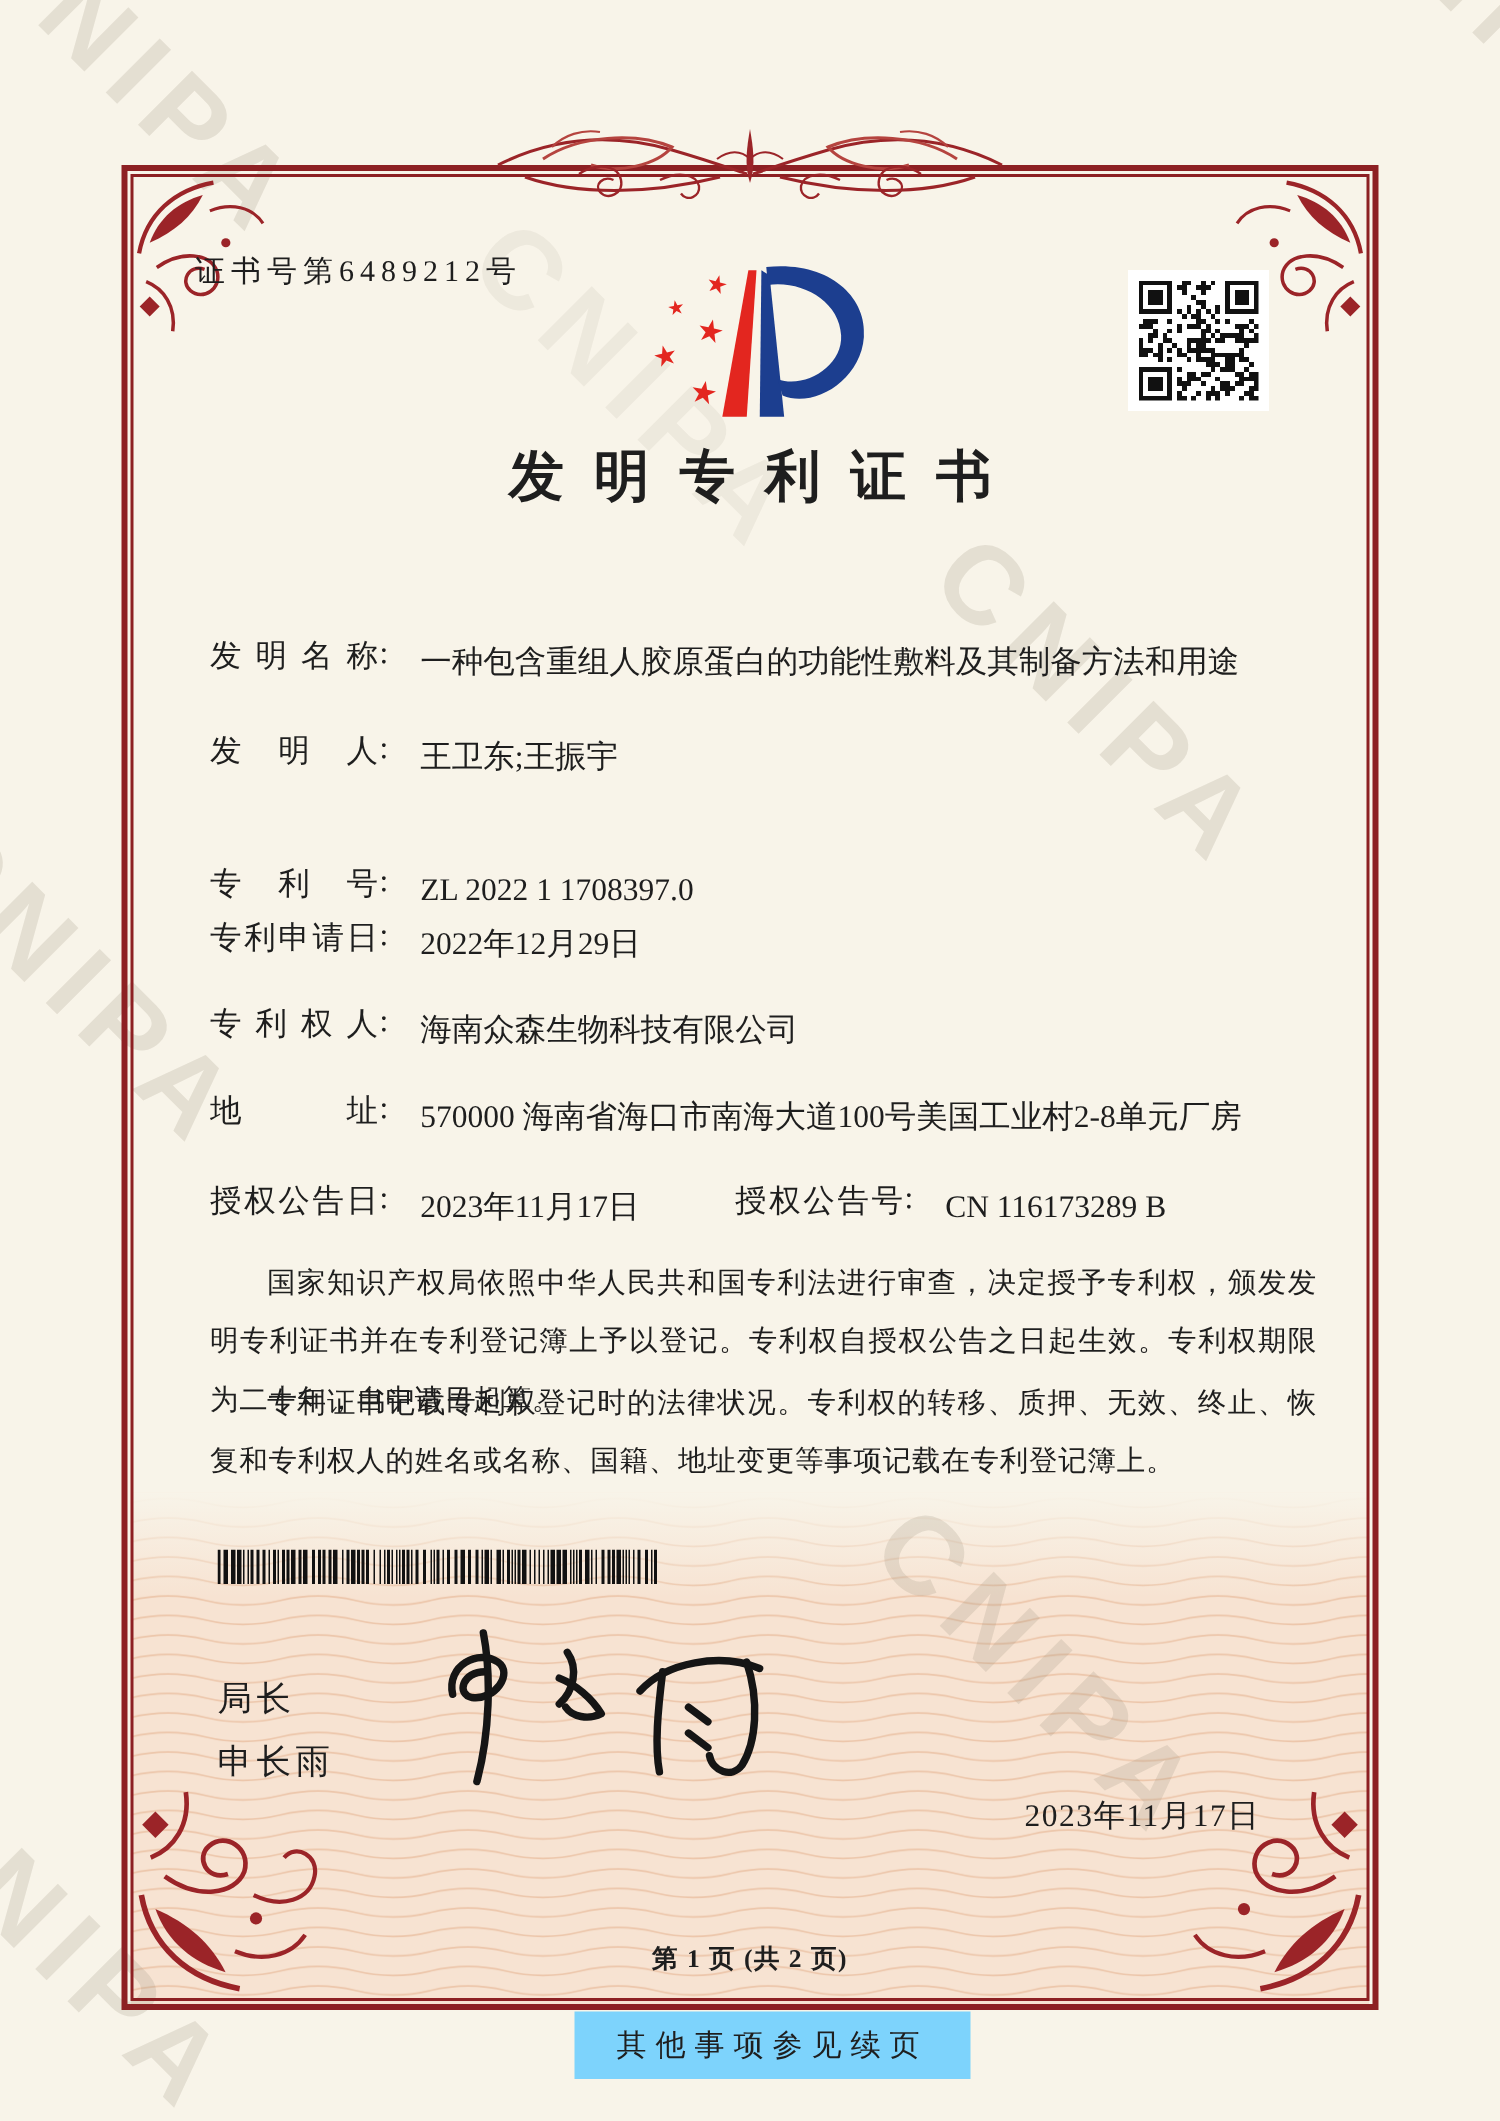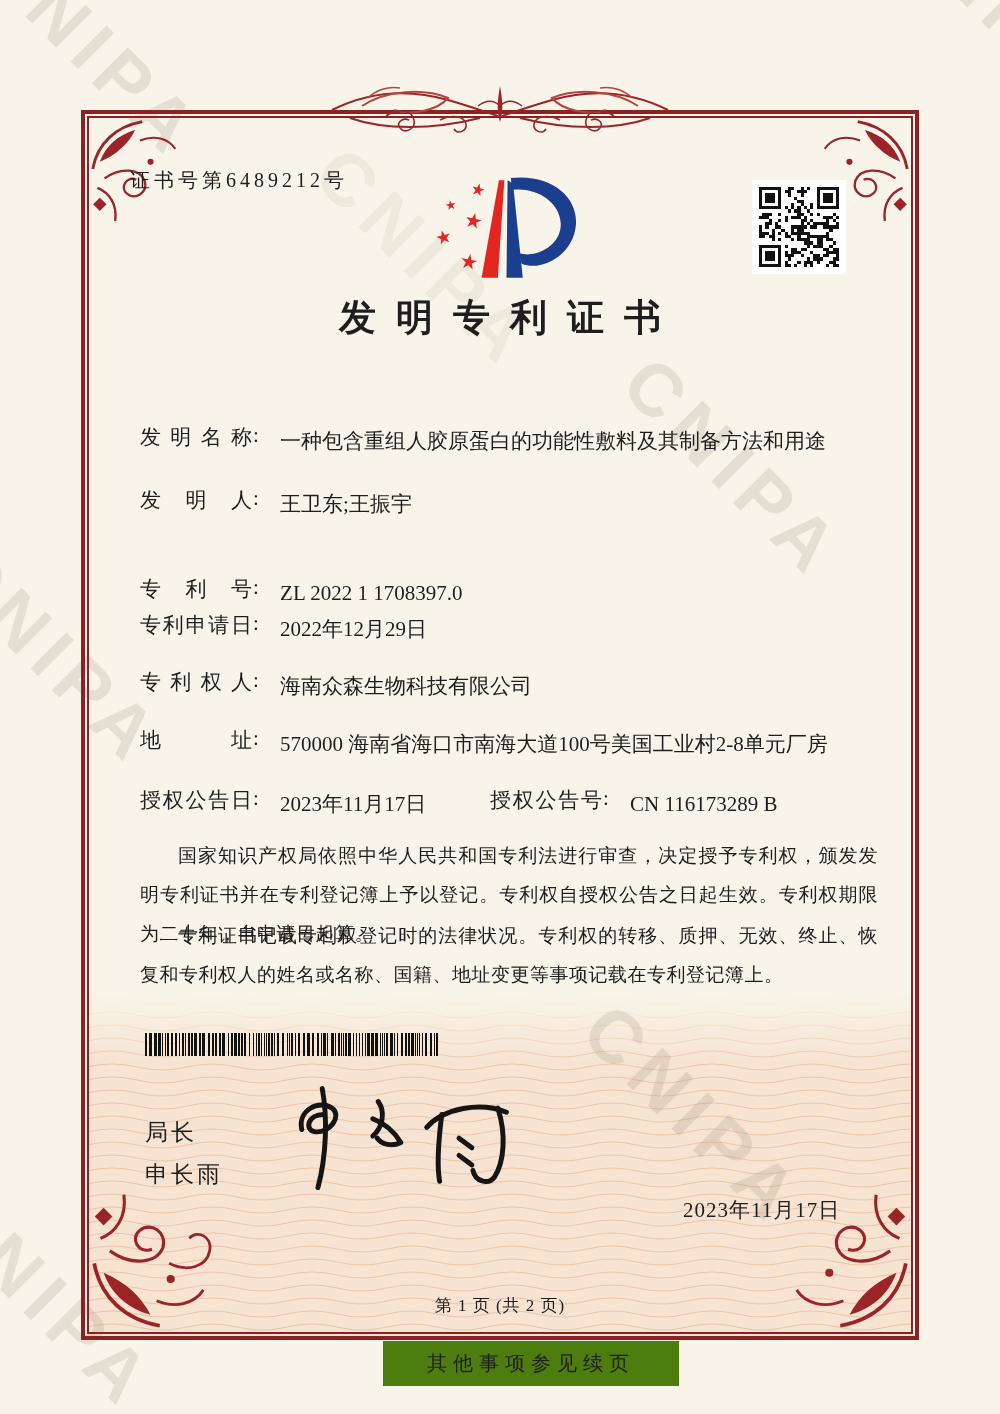--- a/index.html
+++ b/index.html
@@ -40,23 +40,23 @@
   .f-colon { display:inline-block; vertical-align:top; margin-left:1px; }
   .f-value { display:inline-block; vertical-align:top; margin-left:16px; line-height:1.75; }
   .para { position:absolute; left:140px; width:738px; font-size:19px; line-height:39px;
     text-indent:2em; letter-spacing:0.5px; text-align:justify; }
   .barcode { position:absolute; left:145px; top:1033px; }
   .signer { position:absolute; left:145px; font-family:"Liberation Sans","DejaVu Sans",sans-serif;
     font-size:23px; letter-spacing:3px; }
   .signature { position:absolute; left:272px; top:1080px; }
   .issue-date { position:absolute; left:683px; top:1196px; font-size:21px; letter-spacing:1px; }
   .page-info { position:absolute; left:0; top:1294px; width:100%; text-align:center;
-    font-size:17px; letter-spacing:1px; }
-  .footer-note { position:absolute; left:383px; top:1341px; background:#4d7c0f;
-    padding:9px 44px; font-size:20px; letter-spacing:6px; }
+    font-size:17px; letter-spacing:1px;font-weight:bold; }
+  .footer-note { position:absolute; left:383px; top:1341px; background:#7dd3fc;
+    padding:9px 28px; font-size:20px; letter-spacing:6px; }
 </style>
 </head>
 <body>
 
 <div class="page">
 
   <div class="wave-band">
     <svg width="826" height="343">
       <defs>
         <pattern id="wavep" width="200" height="13" patternUnits="userSpaceOnUse">

